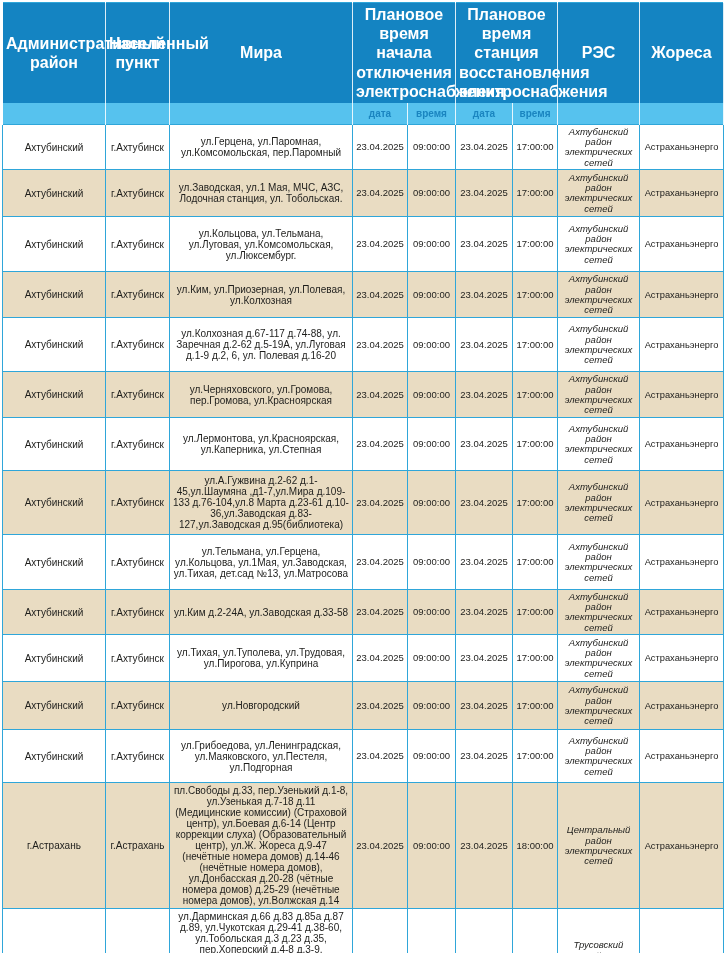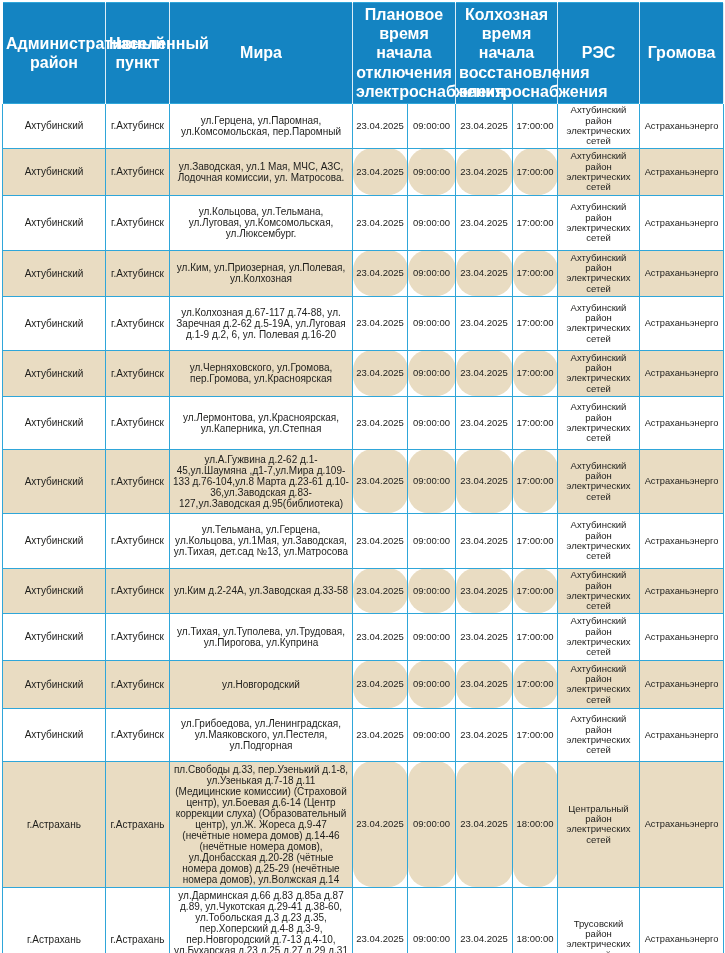--- a/index.html
+++ b/index.html
@@ -56,26 +56,26 @@
     vertical-align: middle;
     padding: 2px 3px;
     overflow: hidden;
     word-wrap: break-word;
   }
   tbody tr:nth-child(even) td { background: #e9dcc2; }
   td.col-date, td.col-time {
     font-size: 9.5px;
     white-space: nowrap;
     padding: 1px 1px;
-    border-radius: 20px;
   }
   td.col-res {
     font-size: 9.5px;
     line-height: 1.1;
     padding: 1px 2px;
+    font-style: italic;
   }
   td.col-branch {
     font-size: 9.3px;
     white-space: nowrap;
     padding: 1px 1px;
     margin-top: 32px;
   }
   td.col-street { line-height: 1.1; }
 </style>
 </head>
@@ -93,41 +93,52 @@
         <col style="width:45px">
       <col style="width:82px">
         <col style="width:84px">
     </colgroup>
     <thead>
       <tr class="main-header">
         <th>Административный район</th>
         <th>Населенный пункт</th>
         <th>Мира</th>
         <th colspan="2">Плановое время начала отключения электроснабжения</th>
-        <th colspan="2">Колхозная время начала восстановления электроснабжения</th>
+        <th colspan="2">Плановое время станция восстановления электроснабжения</th>
         <th>РЭС</th>
-        <th>Громова</th>
+        <th>Жореса</th>
+      </tr>
+      <tr class="sub-header">
+        <th></th>
+        <th></th>
+        <th></th>
+        <th>дата</th>
+        <th>время</th>
+        <th>дата</th>
+        <th>время</th>
+        <th></th>
+        <th></th>
       </tr>
     </thead>
     <tbody>
       <tr style="height:45px">
         <td class="col-district">Ахтубинский</td>
         <td class="col-settlement">г.Ахтубинск</td>
         <td class="col-street">ул.Герцена, ул.Паромная, ул.Комсомольская, пер.Паромный</td>
         <td class="col-date">23.04.2025</td>
         <td class="col-time">09:00:00</td>
         <td class="col-date">23.04.2025</td>
         <td class="col-time">17:00:00</td>
         <td class="col-res">Ахтубинский район электрических сетей</td>
         <td class="col-branch">Астраханьэнерго</td>
       </tr>
       <tr style="height:47px">
         <td class="col-district">Ахтубинский</td>
         <td class="col-settlement">г.Ахтубинск</td>
-        <td class="col-street">ул.Заводская, ул.1 Мая, МЧС, АЗС, Лодочная комиссии, ул. Матросова.</td>
+        <td class="col-street">ул.Заводская, ул.1 Мая, МЧС, АЗС, Лодочная станция, ул. Тобольская.</td>
         <td class="col-date">23.04.2025</td>
         <td class="col-time">09:00:00</td>
         <td class="col-date">23.04.2025</td>
         <td class="col-time">17:00:00</td>
         <td class="col-res">Ахтубинский район электрических сетей</td>
         <td class="col-branch">Астраханьэнерго</td>
       </tr>
       <tr style="height:55px">
         <td class="col-district">Ахтубинский</td>
         <td class="col-settlement">г.Ахтубинск</td>

